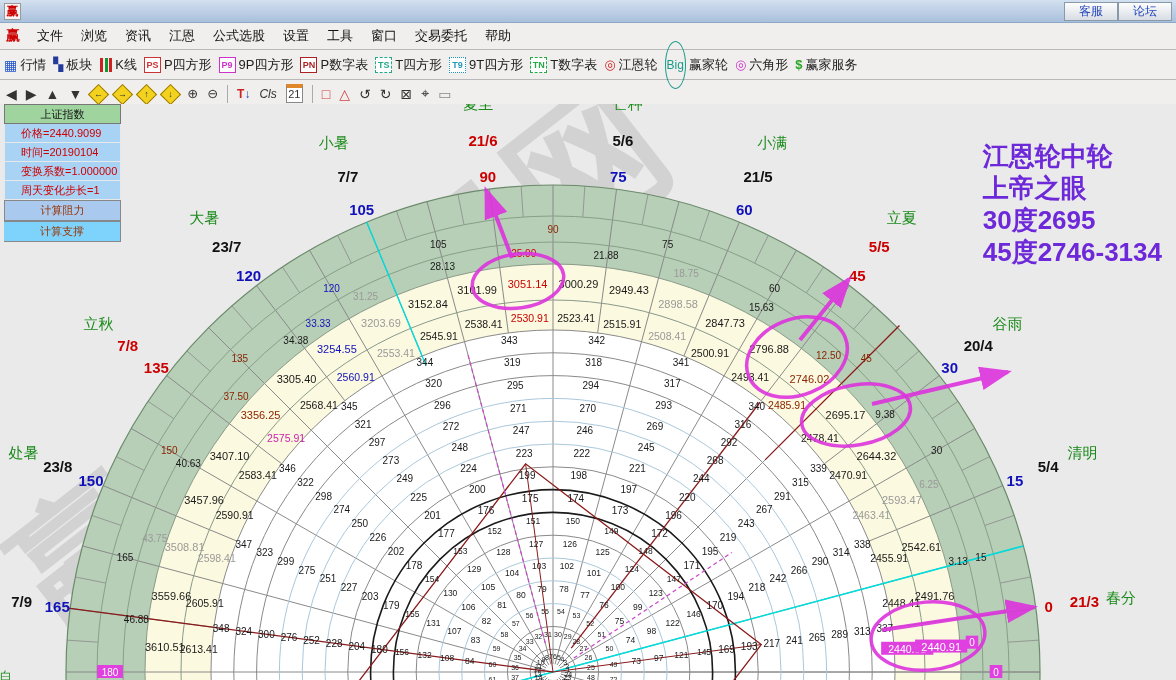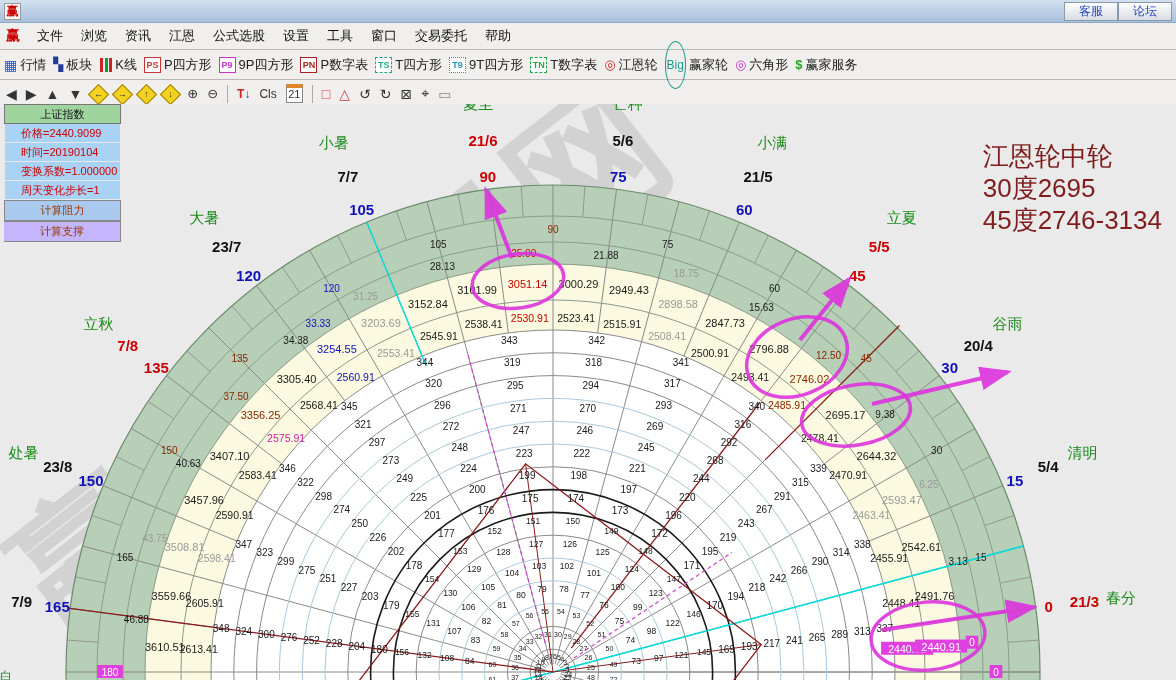--- a/index.html
+++ b/index.html
@@ -27,34 +27,34 @@
     background:linear-gradient(90deg,transparent 1px,#cc2222 1px,#cc2222 4px,transparent 4px,transparent 6px,#119933 6px,#119933 9px,transparent 9px,transparent 10px,#cc2222 10px,#cc2222 13px);}
   .toolbar2{height:27px;background:#f0efed;display:flex;align-items:center;border-bottom:1px solid #9a9a9a;
     padding-left:6px;font-size:14px;color:#333;}
   .t2item{margin-right:9px;}
   .tri{color:#333}
   .dia{display:inline-block;width:13px;height:13px;background:#f2d21f;border:1px solid #997700;
     transform:rotate(45deg);position:relative;top:1px;}
   .dia span{display:block;transform:rotate(-45deg);font-size:9px;line-height:13px;text-align:center;color:#333;}
   .sep2{width:1px;height:18px;background:#aaa;margin-right:9px;display:inline-block;}
   .mag{font-size:13px;color:#333;}
-  .t2txt{font-size:12px;color:#333;}
+  .t2txt{font-size:12px;color:#333;font-style:italic;}
   .cal{display:inline-block;width:15px;height:14px;border:1px solid #888;background:#fff;font-size:11px;
     line-height:13px;text-align:center;border-top:4px solid #e0872a;}
   .redshape{color:#cc4444}
   .chart{position:absolute;left:0;top:104px;width:1176px;height:576px;background:#eaeaea;overflow:hidden;}
   svg text{font-family:"Liberation Sans","DejaVu Sans",sans-serif;}
   .panel{position:absolute;left:4px;top:0;width:117px;font-size:11px;z-index:30;}
   .panel .hdr{background:#9fd49f;border:1px solid #777;color:#111;text-align:center;height:18px;line-height:18px;}
   .panel .row{background:#a9d3f5;border:1px solid #e8e8e8;border-top:none;color:#cc0000;height:18px;line-height:18px;
     padding-left:16px;white-space:nowrap;overflow:hidden;}
   .panel .btns{display:flex;flex-direction:column;}
   .panel .btn1{flex:1;background:#a9c9ef;border:1px solid #888;color:#993300;text-align:center;height:19px;line-height:19px;}
-  .panel .btn2{flex:1;background:#c4b5fd;border:1px solid #888;border-left:none;color:#993300;text-align:center;height:19px;line-height:19px;}
-  .anno-text{position:absolute;right:14px;top:36px;z-index:25;color:#7f1d1d;font-size:26px;font-weight:normal;
+  .panel .btn2{flex:1;background:#7dd3fc;border:1px solid #888;border-left:none;color:#993300;text-align:center;height:19px;line-height:19px;}
+  .anno-text{position:absolute;right:14px;top:36px;z-index:25;color:#6d28d9;font-size:26px;font-weight:bold;
     line-height:32px;text-align:left;}
   .wm-big{position:absolute;left:-30px;top:420px;z-index:5;font-size:150px;font-weight:bold;
     color:rgba(140,140,140,0.25);transform:rotate(-38deg);transform-origin:0 0;letter-spacing:8px;white-space:nowrap;pointer-events:none;}
   .wm-url{position:absolute;left:120px;top:530px;z-index:5;font-size:46px;font-weight:bold;
     color:rgba(140,140,140,0.30);transform:rotate(-38deg);transform-origin:0 0;white-space:nowrap;pointer-events:none;}
   .wm-qq{position:absolute;left:388px;top:472px;z-index:5;font-size:20px;font-weight:bold;
     color:rgba(120,120,120,0.45);pointer-events:none;}
   .vert-term{position:absolute;left:0;top:566px;z-index:6;color:#1a8a1a;font-size:12px;width:13px;line-height:13px;}
 </style>
 </head>
@@ -806,18 +806,19 @@
     <div class="row">变换系数=1.000000</div>
     <div class="row">周天变化步长=1</div>
     <div class="btns">
       <div class="btn1">计算阻力</div>
       <div class="btn2">计算支撑</div>
     </div>
   </div>
 
   <div class="anno-text">
     <div>江恩轮中轮</div>
+    <div>上帝之眼</div>
     <div>30度2695</div>
     <div>45度2746-3134</div>
   </div>
 
   <div class="vert-term" id="bailu">白露</div>
 </div>
 
 </body></html>

